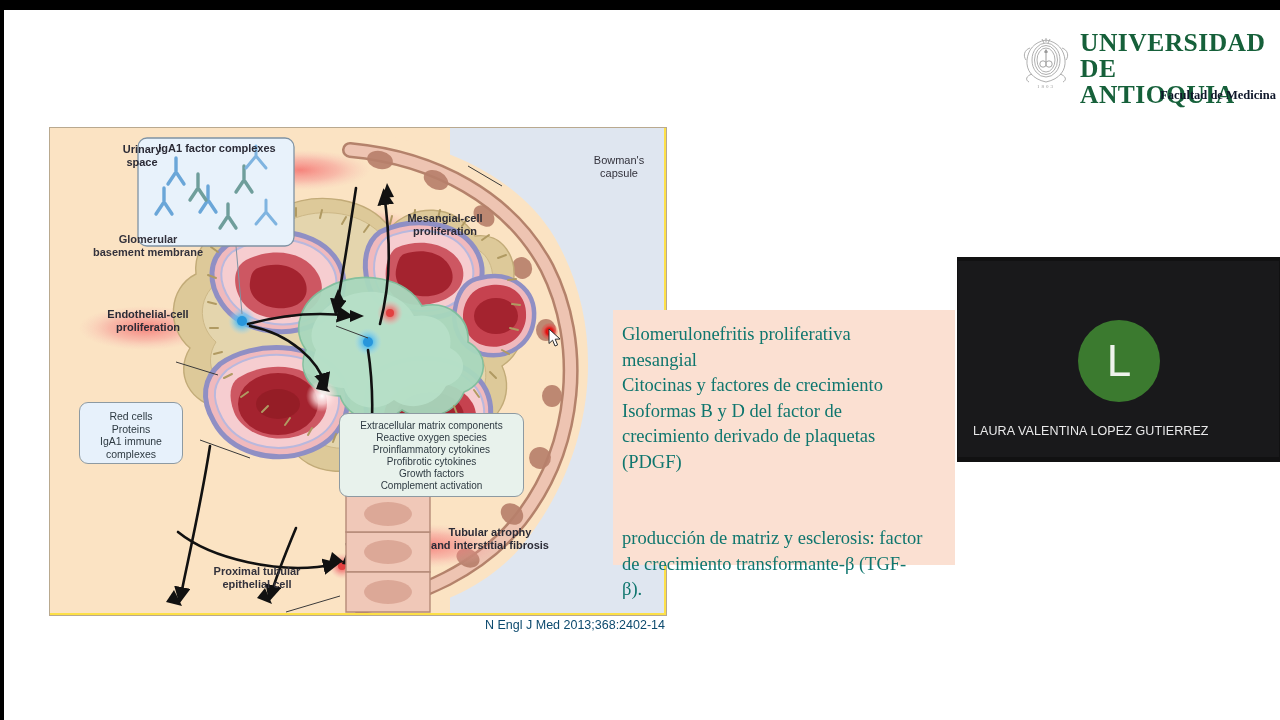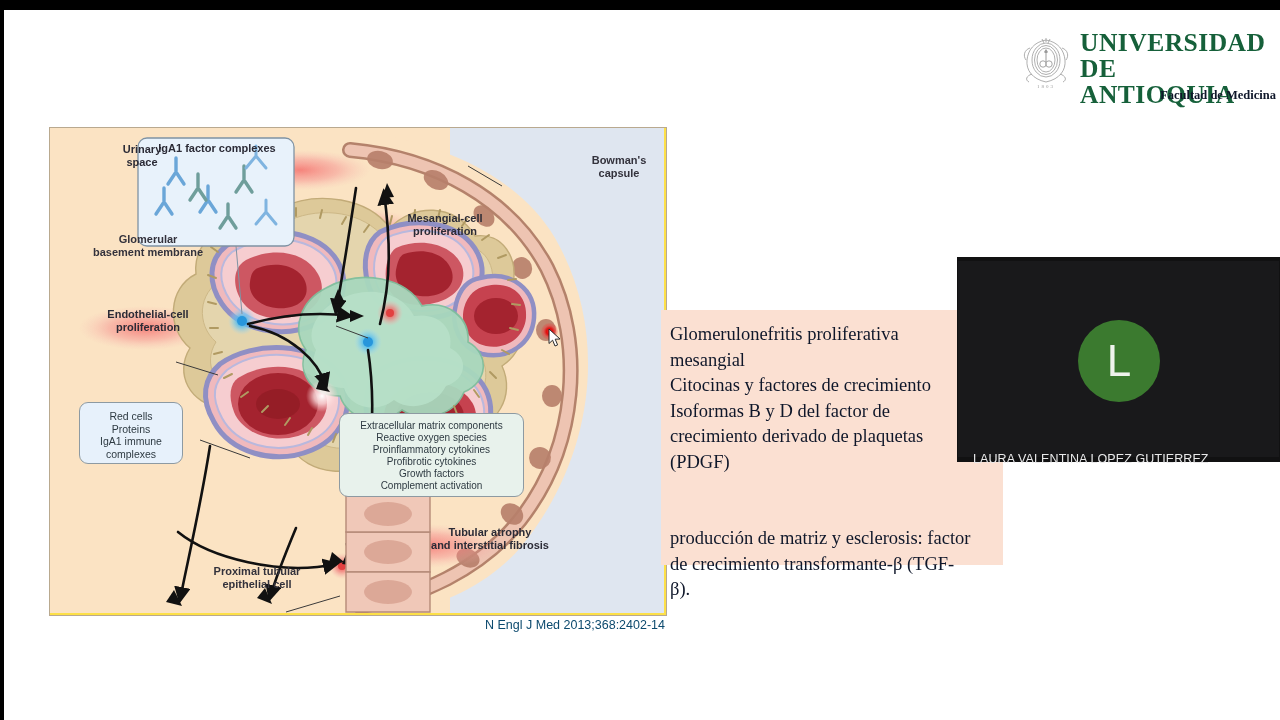--- a/index.html
+++ b/index.html
@@ -46,35 +46,35 @@
   .callout{position:absolute;border:1px solid #8d9aa2;border-radius:9px;
     text-align:center;line-height:1.2;color:#2e3a42;
     font-family:"Liberation Sans", sans-serif;}
   .callout.blue{background:#e7f1fb;}
   .callout.green{background:#e8f2ec;}
 
   
   .textbox{position:absolute;left:609px;top:300px;width:342px;height:255px;
     background:#fbe0d2;
     font-family:"Liberation Serif", serif;font-size:18.5px;line-height:25.5px;
-    color:#0f172a;padding:12px 14px 0 9px;box-sizing:border-box;white-space:pre-wrap;margin-left:48px;}
+    color:#0f766e;padding:12px 14px 0 9px;box-sizing:border-box;white-space:pre-wrap;}
 
   
   .laser{position:absolute;left:541px;top:323px;width:17px;height:17px;border-radius:50%;
     background:radial-gradient(circle at 50% 50%, #ff1a1a 0%, #e01010 26%, rgba(236,60,60,.55) 48%, rgba(240,120,120,0) 78%);}
   .cursor{position:absolute;left:548px;top:328px;width:14px;height:20px;}
 
   
   .tile{position:absolute;left:957px;top:257px;width:323px;height:205px;background:#111112;}
   .tile-inner{position:absolute;left:1px;top:4px;width:321px;height:196px;background:#19191b;}
   .avatar{position:absolute;left:1078px;top:320px;width:82px;height:82px;border-radius:50%;
     background:#3b7a2f;display:flex;align-items:center;justify-content:center;}
   .avatar span{font-family:"Liberation Sans", sans-serif;font-size:44px;color:#eef3ec;
     font-weight:normal;line-height:1;}
-  .tile-name{position:absolute;left:973px;top:452px;width:300px;
+  .tile-name{position:absolute;left:973px;top:424px;width:300px;
     font-family:"Liberation Sans", sans-serif;font-size:12.5px;color:#e9e9ea;letter-spacing:.1px;}
 </style>
 </head>
 <body>
 
 <div class="bar-top"></div>
 <div class="bar-left"></div>
 <div class="bar-bottom-left"></div>
 
 <div class="slide">
@@ -322,21 +322,21 @@
 
     <div class="lbl" style="left:92px;top:14px;width:150px;font-size:11px;">IgA1 factor complexes</div>
 
     <div class="lbl lbl-plain" style="left:28px;top:105px;width:140px;font-size:11px;font-weight:bold;">Glomerular<br>basement membrane</div>
 
     <div class="lbl" style="left:38px;top:180px;width:120px;font-size:11px;">Endothelial-cell<br>proliferation</div>
 
 
     <div class="lbl" style="left:330px;top:84px;width:130px;font-size:11px;">Mesangial-cell<br>proliferation</div>
 
-    <div class="lbl lbl-plain" style="left:524px;top:26px;width:90px;font-size:11px;font-weight:bold;">Bowman's<br>capsule</div>
+    <div class="lbl lbl-plain" style="left:524px;top:26px;width:90px;font-size:11px;font-weight:normal;">Bowman's<br>capsule</div>
 
     <div class="lbl" style="left:350px;top:398px;width:180px;font-size:11px;">Tubular atrophy<br>and interstitial fibrosis</div>
 
     <div class="lbl lbl-plain" style="left:142px;top:437px;width:130px;font-size:11px;font-weight:bold;">Proximal tubular<br>epithelial cell</div>
 
     <div class="callout blue" style="left:29px;top:274px;width:104px;height:62px;font-size:10.5px;padding-top:7px;box-sizing:border-box;">
       Red cells<br>Proteins<br>IgA1 immune<br>complexes
     </div>
 
     <div class="callout green" style="left:289px;top:285px;width:185px;height:84px;font-size:10px;padding-top:6px;box-sizing:border-box;">

